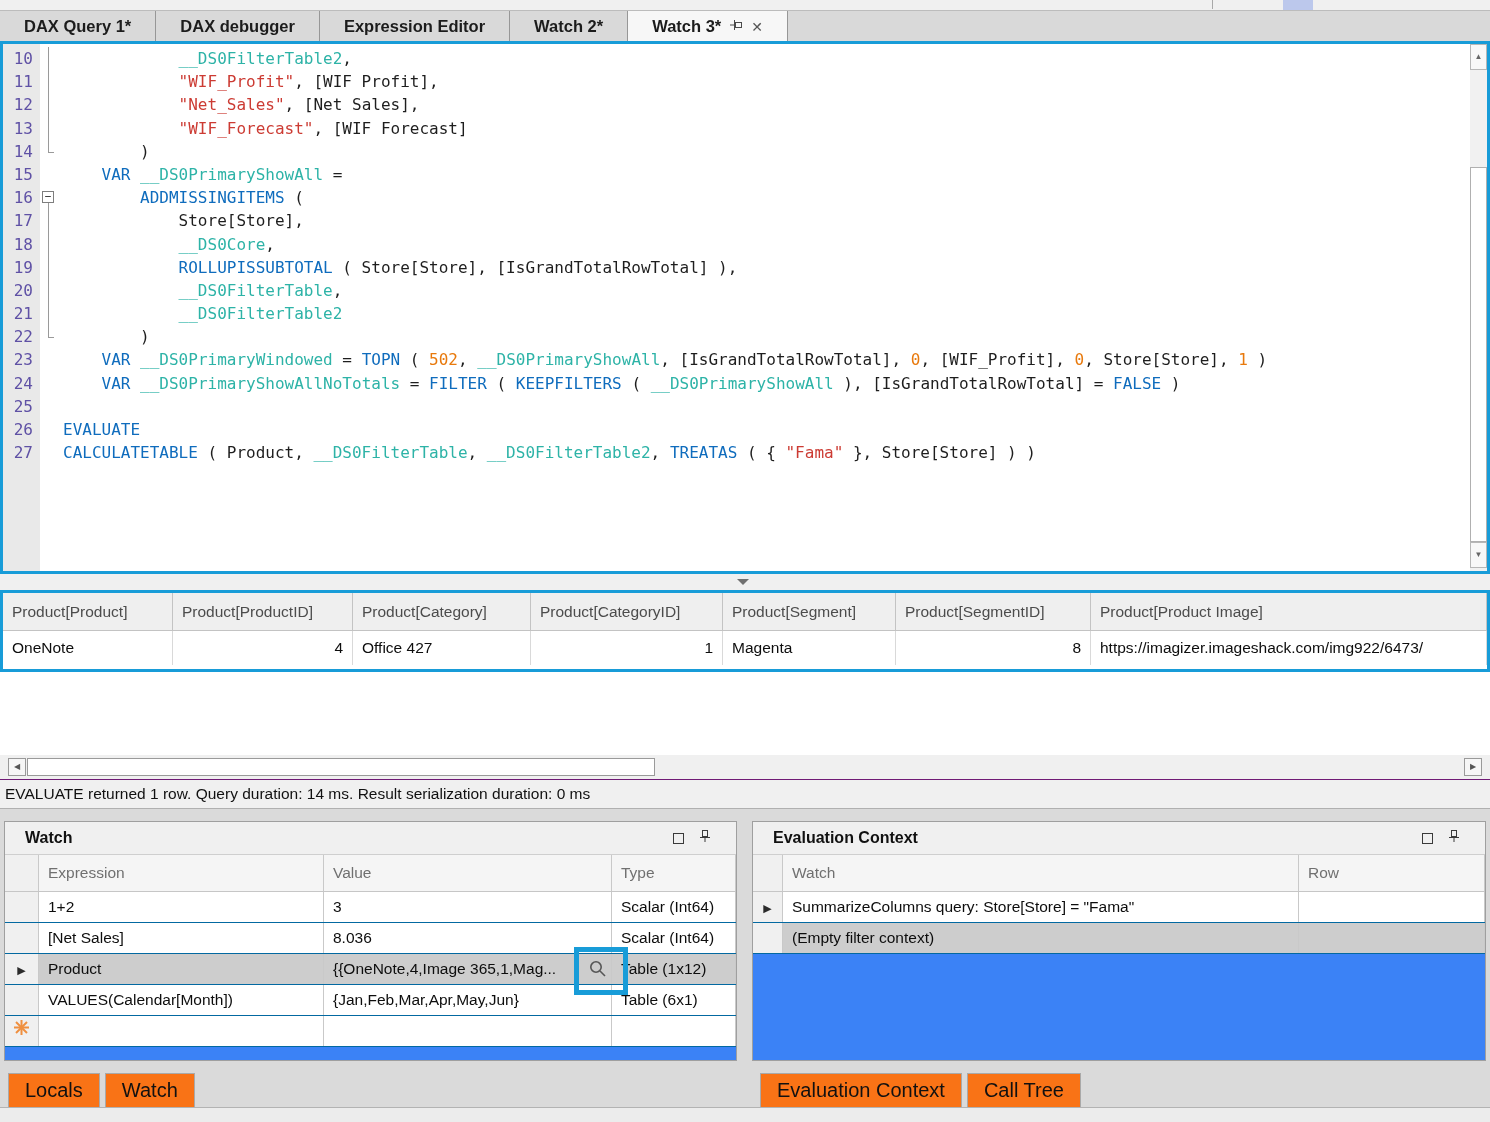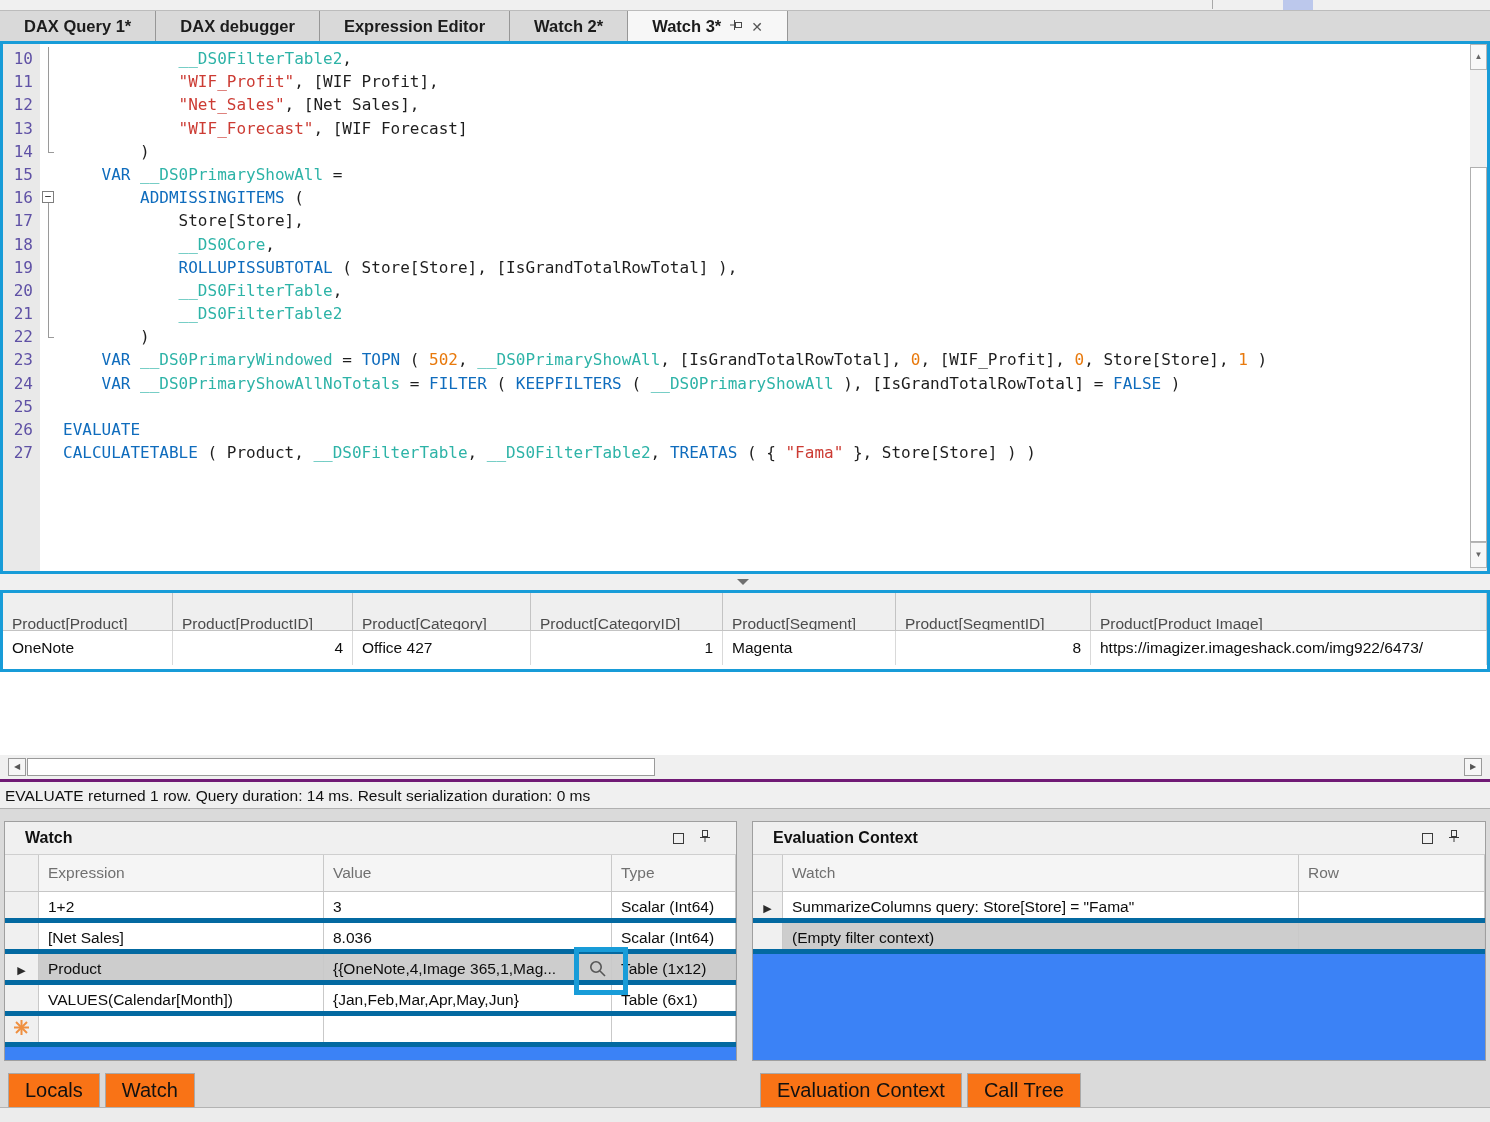--- a/index.html
+++ b/index.html
@@ -51,56 +51,56 @@
 
   
   .splitter{position:absolute;left:0;top:574px;width:1490px;height:16px;background:#f0f0f0;}
   .splitter .arrow{position:absolute;left:737px;top:5px;width:0;height:0;
     border-left:6px solid transparent;border-right:6px solid transparent;border-top:6px solid #707070;}
 
   
   .results-box{position:absolute;left:0;top:590px;width:1490px;height:82px;background:#fff;
     border:3px solid #189cd8;}
   .rhead{display:flex;height:38px;background:#efefef;border-bottom:1px solid #c3c3c3;}
-  .rhcell{border-right:1px solid #c3c3c3;padding:12px 9px;font-size:15.5px;line-height:37px;color:#4c4c4c;
+  .rhcell{border-right:1px solid #c3c3c3;padding:0 9px;font-size:15.5px;line-height:37px;color:#4c4c4c;
     overflow:hidden;white-space:nowrap;}
   .rrow{display:flex;height:34px;background:#fff;}
   .rcell{border-right:1px solid #d9d9d9;padding:0 9px;font-size:15.5px;line-height:33px;color:#0d0d0d;
     overflow:hidden;white-space:nowrap;}
   .ralign-right{text-align:right;}
 
   .white-gap{position:absolute;left:0;top:672px;width:1490px;height:83px;background:#fff;}
 
   
   .hscroll{position:absolute;left:0;top:755px;width:1490px;height:24px;background:#f0f0f0;}
   .hbtn{position:absolute;top:3px;width:18px;height:18px;background:#f6f6f6;border:1px solid #9a9a9a;
     font-size:8px;color:#555;text-align:center;line-height:16px;}
   .hbtn.left{left:8px;} .hbtn.right{left:1464px;}
   .hthumb{position:absolute;left:27px;top:3px;width:628px;height:18px;background:#fff;border:1px solid #9a9a9a;}
 
   
   .statusbar{position:absolute;left:0;top:779px;width:1490px;height:29px;background:#f0f0f0;
-    border-top:3px solid #701a75;font-size:15.5px;color:#111;line-height:28px;padding-left:5px;}
+    border-top:1px solid #701a75;font-size:15.5px;color:#111;line-height:28px;padding-left:5px;}
 
   
   .bottom-area{position:absolute;left:0;top:808px;width:1490px;height:299px;background:#dadada;
     border-top:1px solid #b0b0b0;}
   .panel{position:absolute;top:12px;height:240px;background:#fff;border:1px solid #9f9f9f;}
   .panel.watch{left:4px;width:733px;}
   .panel.eval{left:752px;width:734px;}
   .ptitle{height:33px;background:#f0f0f0;border-bottom:1px solid #cfcfcf;display:flex;align-items:center;
     padding:0 10px 0 20px;font-weight:bold;font-size:16px;color:#111;}
   .picons{margin-left:auto;display:flex;gap:15px;align-items:center;}
   .maxicon{width:11px;height:11px;border:1px solid #3a3a3a;}
   .closeicon{font-size:14px;color:#3a3a3a;line-height:14px;}
   .grid{position:absolute;left:0;top:33px;right:0;bottom:0;background:#3b82f6;overflow:hidden;}
   .ghead{display:flex;height:37px;background:#f5f5f5;border-bottom:1px solid #c6c6c6;}
   .ghead .gcell{color:#707070;line-height:36px;}
   .gcell{border-right:1px solid #c9c9c9;padding:0 9px;font-size:15.5px;overflow:hidden;white-space:nowrap;}
-  .grow{display:flex;height:31px;border-bottom:5px solid #0369a1;position:relative;background:#fff;}
+  .grow{display:flex;height:31px;border-bottom:1px solid #0369a1;position:relative;background:#fff;}
   .grow .gcell{line-height:30px;color:#0d0d0d;}
   .grow.selected .gcell.databg{background:#cdcdcd;}
   .marker{flex:none;background:#f0f0f0;text-align:center;padding:0;}
   .marker .tri{font-size:11px;color:#2b2b2b;line-height:30px;}
   .w-marker{width:34px;} .w-expr{width:285px;} .w-value{width:288px;} .w-type{flex:1;}
   .e-marker{width:30px;} .e-name{width:516px;} .e-row{flex:1;}
   .magwrap{position:absolute;left:583px;top:5px;width:22px;height:22px;}
   .hlbox{position:absolute;left:569px;top:-7px;width:54px;height:48px;border:5px solid #189cd8;z-index:5;}
   .btabs{position:absolute;top:264px;display:flex;gap:5px;}
   .btabs.watch-tabs{left:8px;} .btabs.eval-tabs{left:760px;}

